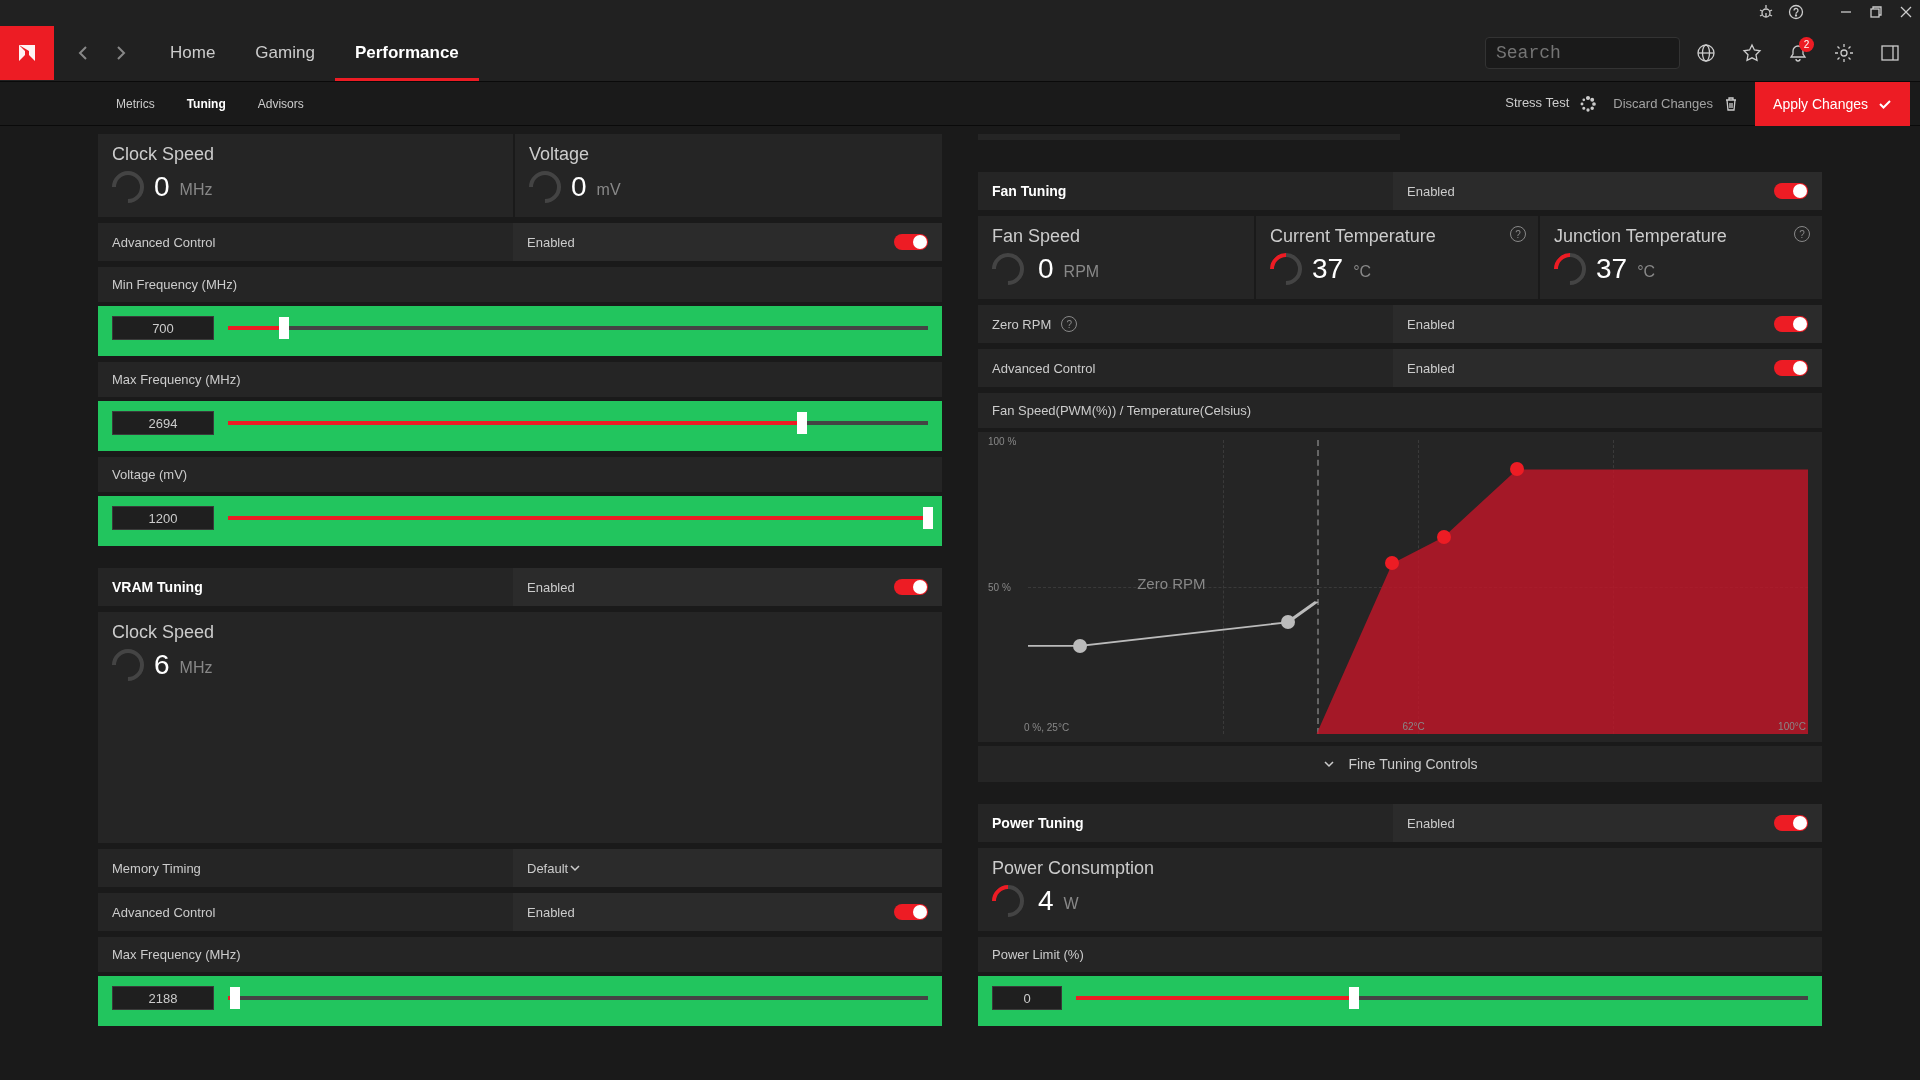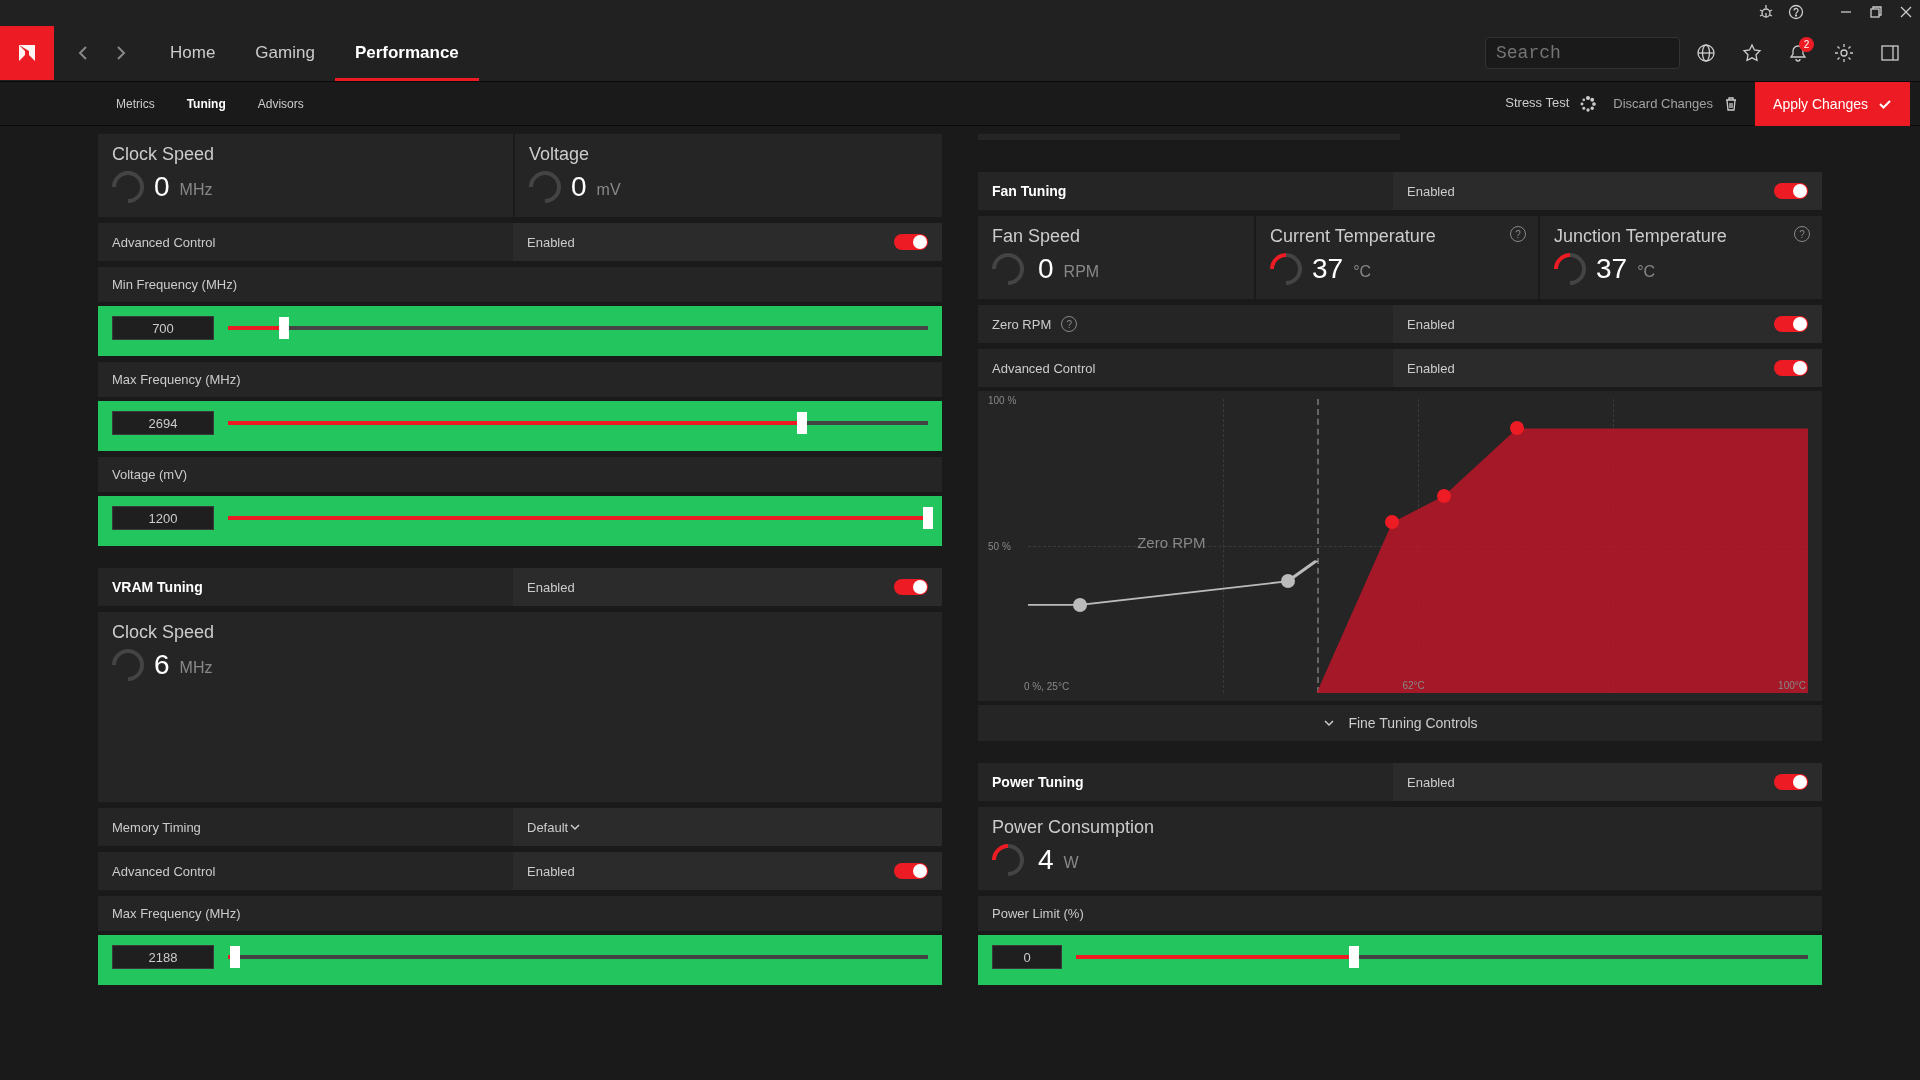--- a/index.html
+++ b/index.html
@@ -375,20 +375,21 @@
     </div>
 
     <div class="row gap2">
       <div class="cell-left">Advanced Control</div>
       <div class="cell-right">
         <span>Enabled</span>
         <div class="toggle"></div>
       </div>
     </div>
 
+    <div class="fullrow gap2">Fan Speed(PWM(%)) / Temperature(Celsius)</div>
 
     <div class="fan-chart">
       <div style="position:relative;">
         <div class="chart-axis" style="position:absolute; left:-4px; top:-4px;">100 %</div>
         <div class="chart-axis" style="position:absolute; left:-4px; top:142px;">50 %</div>
         <div class="chart-axis" style="position:absolute; left:-4px; top:282px;padding-left:36px;">0 %, 25°C</div>
         <div class="chart-body">
           <div class="chart-grid">
             <div class="hline" style="top:50%"></div>
             <div class="vline" style="left:25%"></div>

